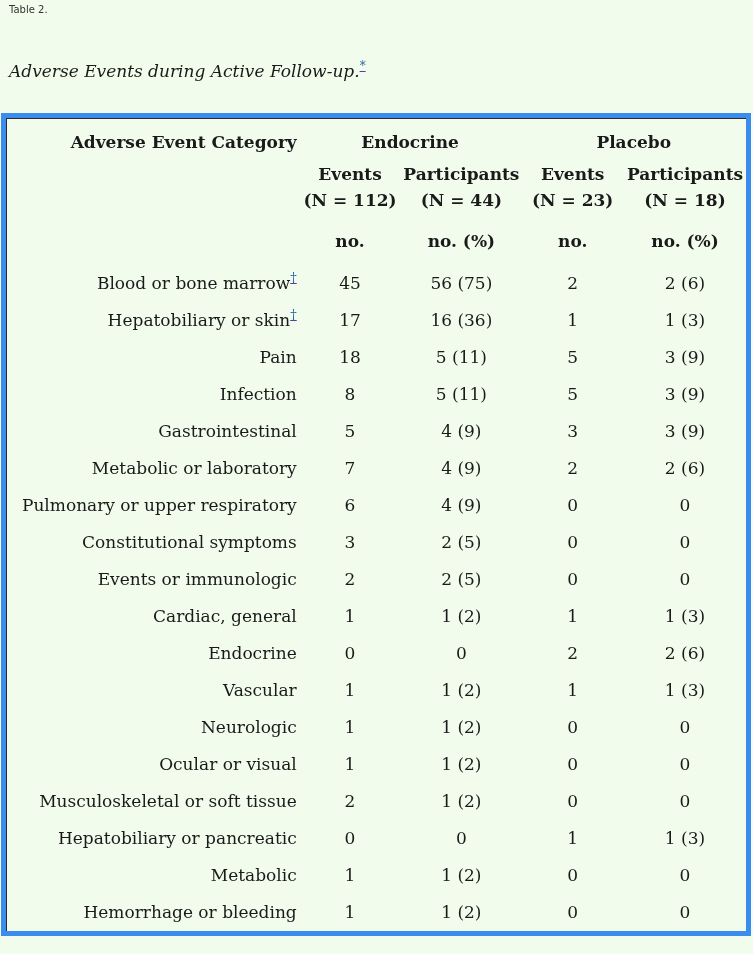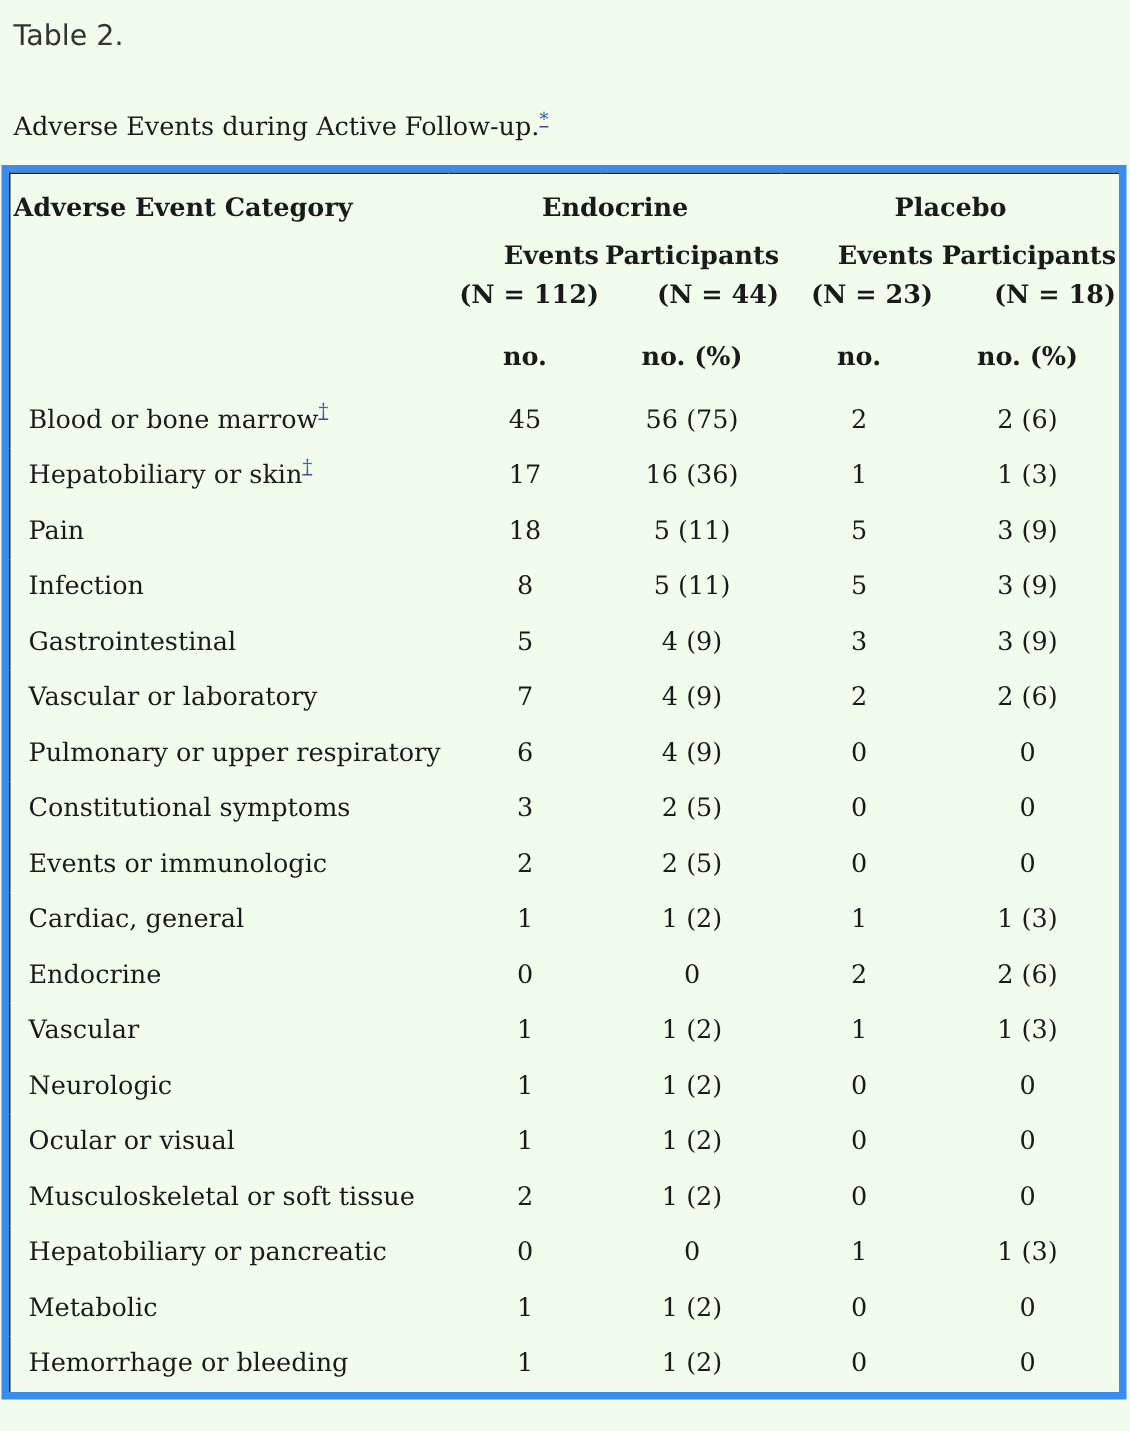--- a/index.html
+++ b/index.html
@@ -16,31 +16,32 @@
     width: 753px;
   }
   body {
     background: var(--background);
     color: var(--text);
     font-family: "DejaVu Serif", serif;
     min-height: 954px;
   }
   .table-label {
     font-family: "DejaVu Sans", "Liberation Sans", sans-serif;
-    font-size: 19px;
+    font-size: 10px;
     line-height: 20px;
     color: var(--label_text);
-    padding: 14px 0 0 9px;
+    padding: 0 0 0 9px;
   }
   .caption {
     font-size: 17px;
     line-height: 22px;
     color: var(--text);
     padding: 40px 0 0 9px;
-    margin-bottom: 14px;
+    margin-bottom: 31px;
+    font-style: italic;
   }
   .caption sup a, .fn a {
     color: var(--link);
     text-decoration: underline;
     text-decoration-color: var(--link_underline);
     font-size: 12px;
   }
   sup { line-height: 0; }
   .table-frame {
     margin: 0 2px 8px 1px;
@@ -61,27 +62,27 @@
   col.c4 { width: 14%; }
   col.c5 { width: 16.5%; }
   th, td {
     font-weight: normal;
     text-align: center;
     line-height: 20px;
     padding: 8px 2px 9px 2px;
   }
   thead th { font-weight: bold; }
   th.cat, td.cat {
-    text-align: left;
+    text-align: right;
     padding-left: 12px;
     vertical-align: top;
   }
   tr.hdr-groups th { padding: 13px 2px 2px 2px; line-height: 21px; }
   tr.hdr-cols th { padding: 6px 2px 2px 2px; }
-  tr.hdr-cols .line { display: block; line-height: 26px; text-align: right; }
+  tr.hdr-cols .line { display: block; line-height: 26px; }
   tr.hdr-units th { padding: 16px 2px 14px 2px; }
   td .fn a { font-size: 13px; }
 </style>
 </head>
 <body>
 
 <div class="page">
 
   <div class="table-label">Table 2.</div>
 
@@ -165,21 +166,21 @@
 
           <tr class="data-row">
             <td class="cat"><span>Gastrointestinal</span><sup class="fn"><a href="#"></a></sup></td>
             <td>5</td>
             <td>4 (9)</td>
             <td>3</td>
             <td>3 (9)</td>
           </tr>
 
           <tr class="data-row">
-            <td class="cat"><span>Vascular or laboratory</span><sup class="fn"><a href="#"></a></sup></td>
+            <td class="cat"><span>Metabolic or laboratory</span><sup class="fn"><a href="#"></a></sup></td>
             <td>7</td>
             <td>4 (9)</td>
             <td>2</td>
             <td>2 (6)</td>
           </tr>
 
           <tr class="data-row">
             <td class="cat"><span>Pulmonary or upper respiratory</span><sup class="fn"><a href="#"></a></sup></td>
             <td>6</td>
             <td>4 (9)</td>

